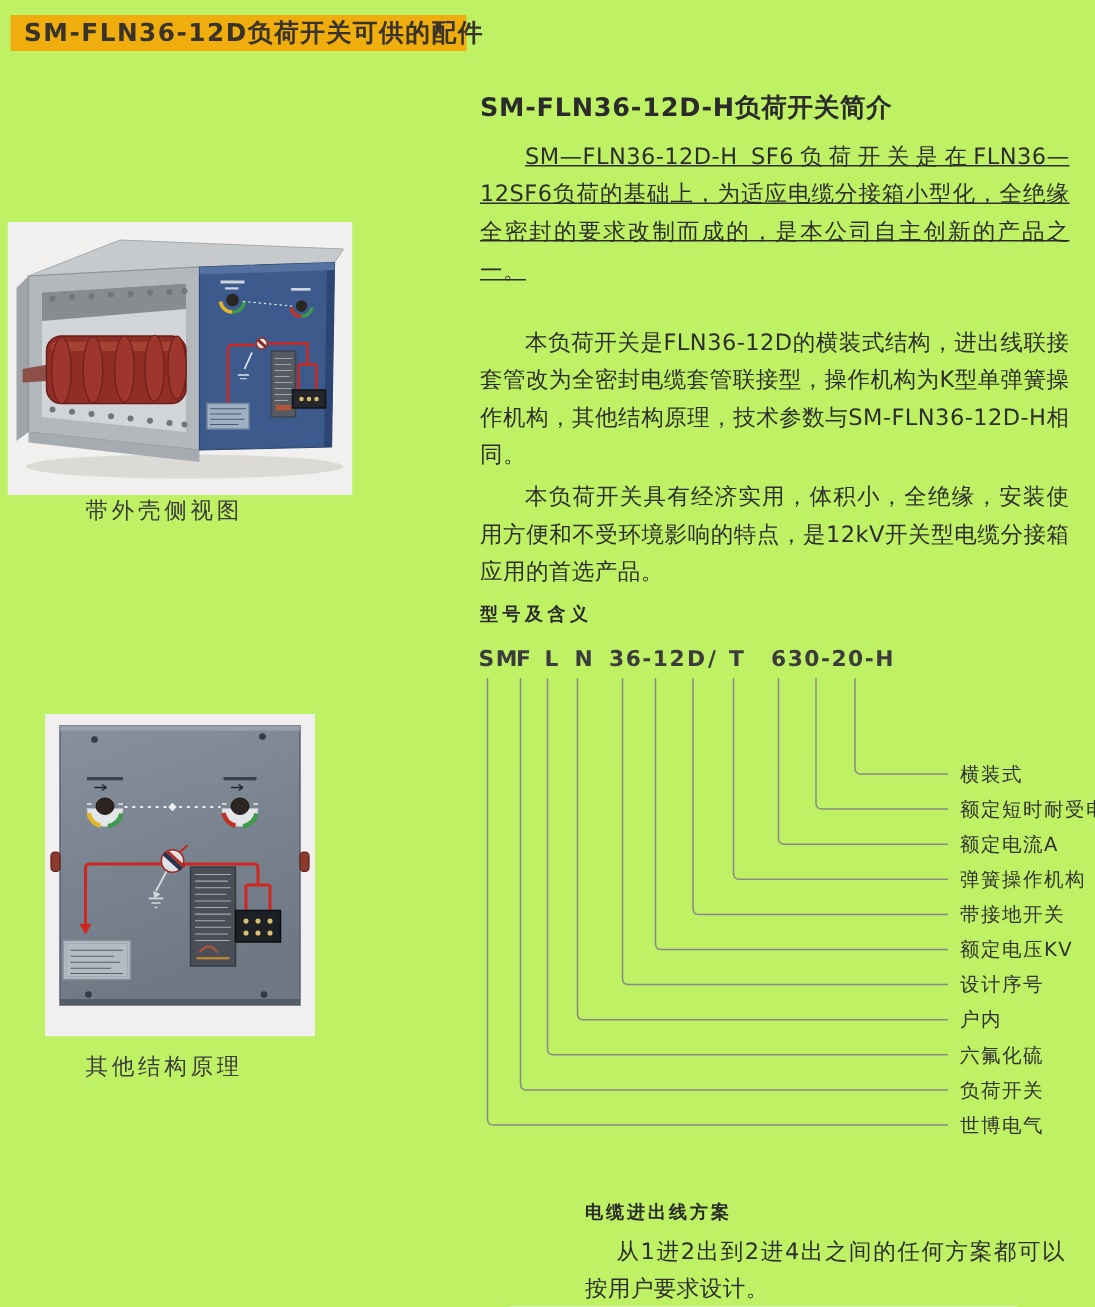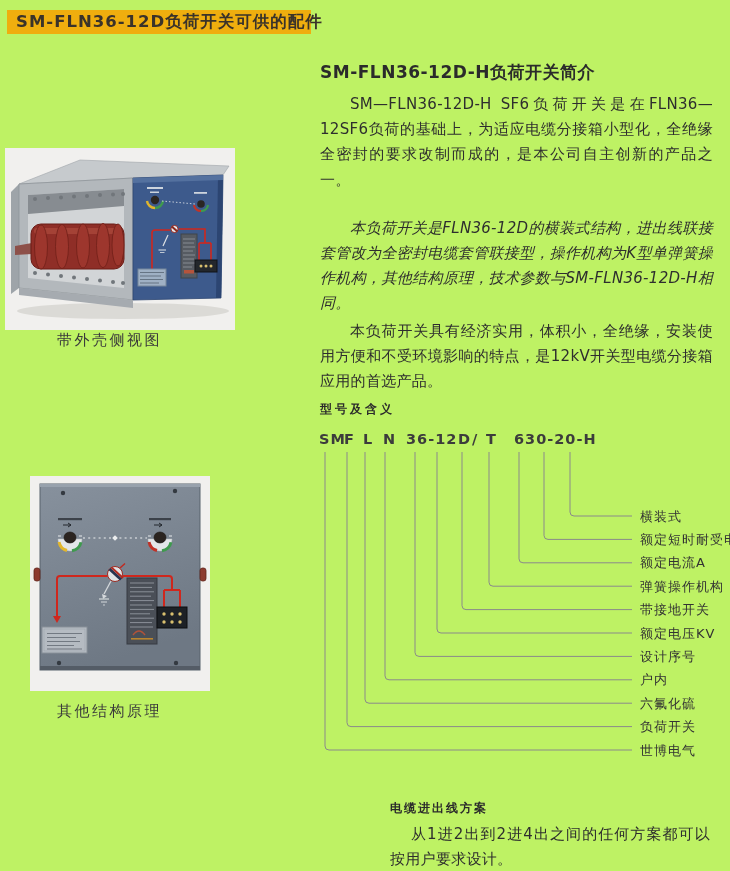--- a/index.html
+++ b/index.html
@@ -34,22 +34,22 @@
     position:absolute;left:320px;top:60px;width:393px;
   }
   .intro h1{
     font-size:17px;font-weight:bold;color:#2b2b2b;
     line-height:24px;letter-spacing:.5px;
   }
   .intro p{
     font-size:15px;line-height:25.2px;text-align:justify;
     text-indent:2em;color:var(--body_text);letter-spacing:.3px;
   }
-  .intro p.p1{margin-top:8px;margin-bottom:23px;}
-  .intro p.p2{margin-bottom:2px;font-style:italic;}
+  .intro p.p1{margin-top:8px;margin-bottom:23px;text-decoration:underline;}
+  .intro p.p2{margin-bottom:2px;}
   .intro p.p3{margin-bottom:0;}
   .intro h2{
     font-size:12px;font-weight:bold;color:#2b2b2b;
     margin-top:4px;line-height:22px;letter-spacing:3px;
   }
   .model-diagram{position:absolute;left:307px;top:428px;width:430px;height:345px;}
   .model-diagram svg{display:block;}
   .model-diagram .code{font:600 14.5px "DejaVu Sans","Liberation Sans",sans-serif;fill:#3c3c3c;letter-spacing:1px;}
   .model-diagram .mlabel{font:13px "DejaVu Sans","Liberation Sans",sans-serif;fill:#333;letter-spacing:1px;}
   .model-diagram path{stroke:var(--line_gray);stroke-width:1;fill:none;}

